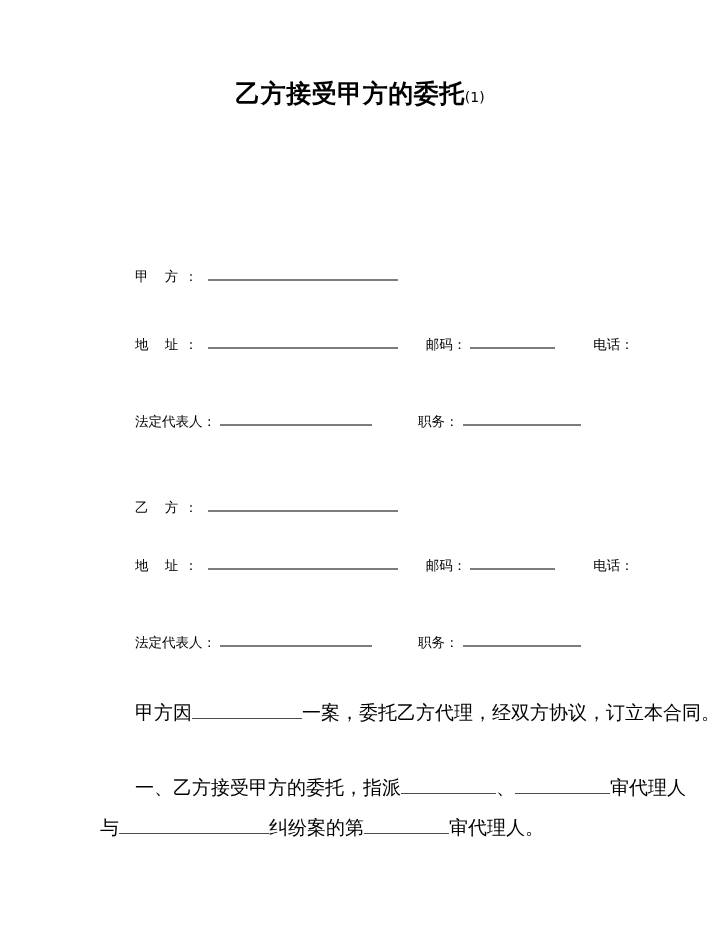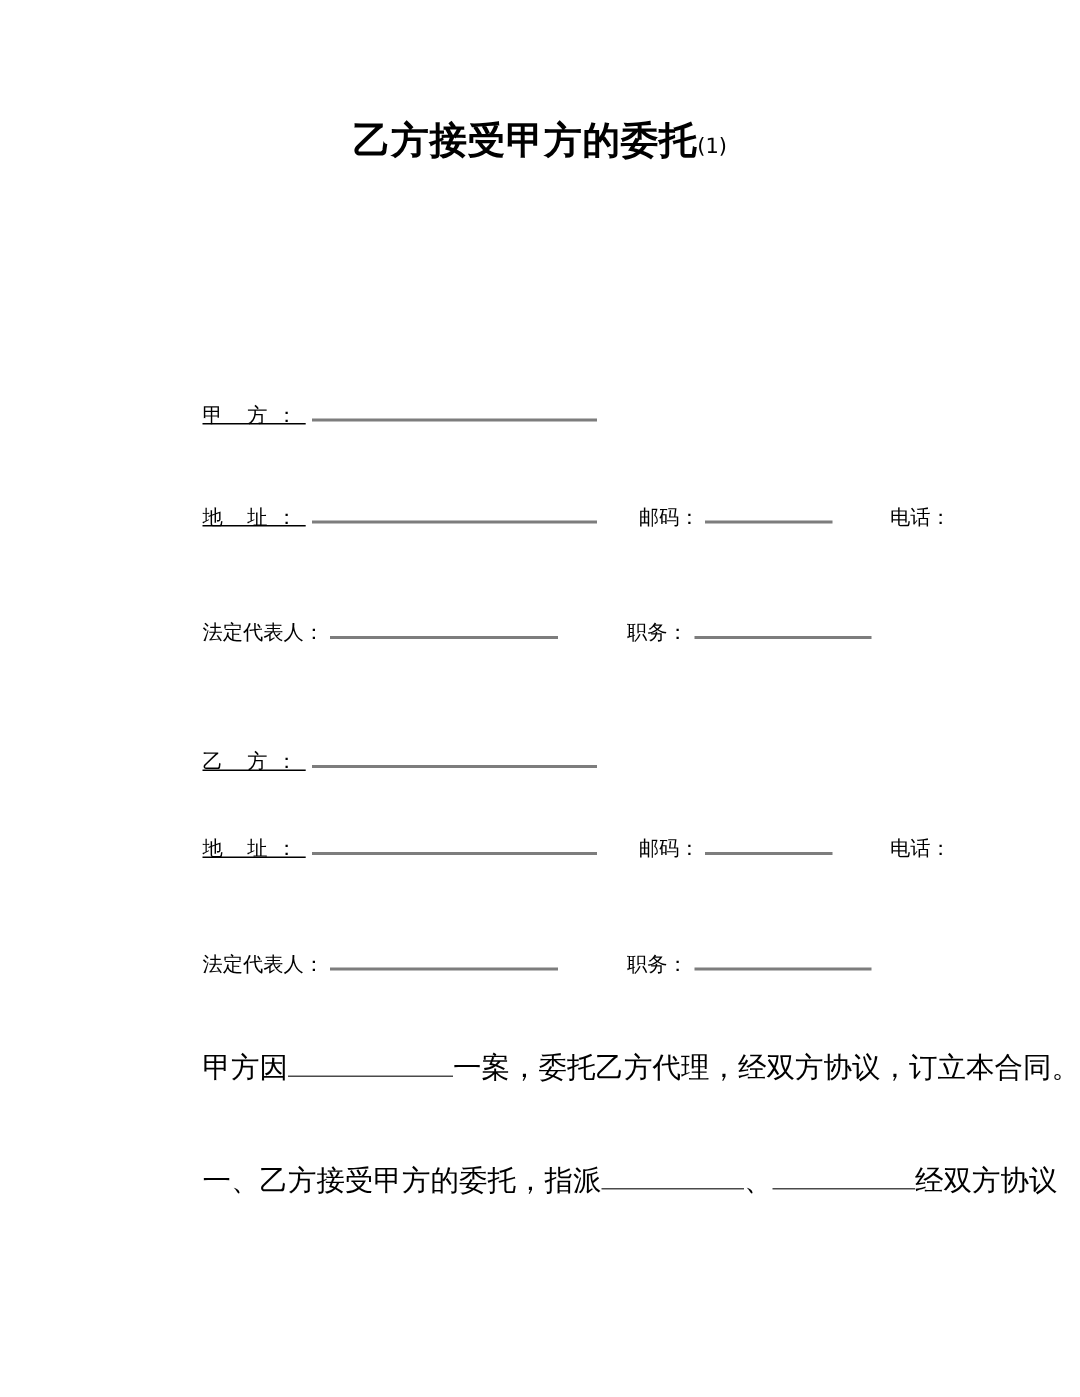--- a/index.html
+++ b/index.html
@@ -52,21 +52,20 @@
     line-height: 22px;
     white-space: nowrap;
   }
   .lbl {
     display: inline-block;
     vertical-align: baseline;
   }
   
   .lbl-wide {
     letter-spacing: 6px;
-    text-decoration: underline;
   }
 
   
   .rule {
     display: inline-block;
     vertical-align: baseline;
     border-bottom: 2px solid #7d7d7d;
     height: 15px;
     margin-left: 4px;
   }
@@ -133,17 +132,20 @@
 
   <div class="form-row" style="top:630px;">
     <span class="lbl">法定代表人：</span><span class="rule rule-rep"></span><span class="gap-title"></span><span class="lbl">职务：</span><span class="rule rule-title"></span>
   </div>
 
   <div class="body-par" style="top:692px;">
     <span class="indent"></span><span>甲方因</span><span class="rule-inline rule-case"></span><span>一案，委托乙方代理，经双方协议，订立本合同。</span>
   </div>
 
   <div class="body-par" style="top:767px;">
-    <span class="indent"></span><span>一、乙方接受甲方的委托，指派</span><span class="rule-inline rule-lawyer"></span><span>、</span><span class="rule-inline rule-lawyer"></span><span>经双方协议</span>
+    <span class="indent"></span><span>一、乙方接受甲方的委托，指派</span><span class="rule-inline rule-lawyer"></span><span>、</span><span class="rule-inline rule-lawyer"></span><span>审代理人</span>
   </div>
 
+  <div class="body-par" style="top:807px;">
+    <span>与</span><span class="rule-inline rule-party2"></span><span>纠纷案的第</span><span class="rule-inline rule-trial"></span><span>审代理人。</span>
+  </div>
 
 </div>
 
 </body></html>

